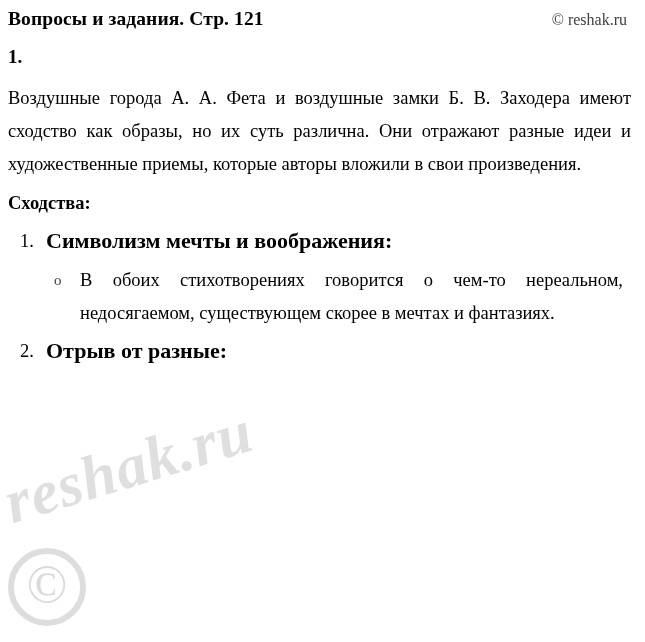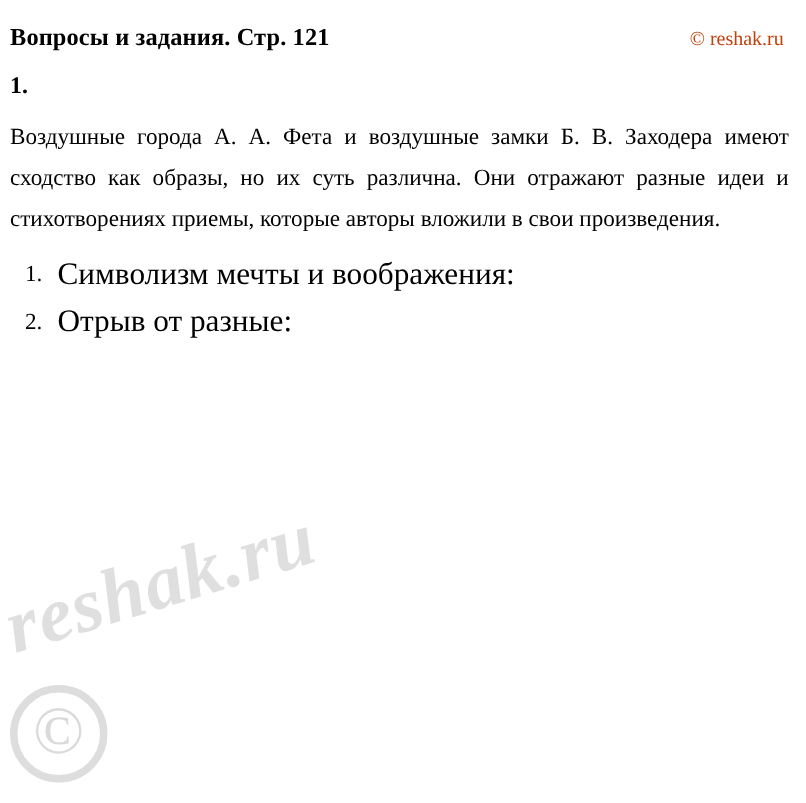--- a/index.html
+++ b/index.html
@@ -14,38 +14,38 @@
     overflow: hidden;
     font-family: "Liberation Serif", "DejaVu Serif", serif;
     color: #000000;
   }
 
   .page {
     position: relative;
     width: 645px;
     height: 642px;
     box-sizing: border-box;
-    padding: 20px 8px 0 8px;
+    padding: 8px 8px 0 8px;
   }
 
   
   .header-row {
     display: flex;
     align-items: baseline;
     justify-content: space-between;
     margin-bottom: 16px;
   }
   .doc-title {
     font-size: 19.5px;
     font-weight: bold;
     letter-spacing: .1px;
   }
   .watermark-link {
     font-size: 16px;
-    color: #c2410c;
+    color: #404040;
     white-space: nowrap;
     padding-right: 10px;
   }
 
   
   .qnum {
     font-size: 19px;
     font-weight: bold;
     margin: 2px 0 14px 0;
   }
@@ -68,22 +68,22 @@
     padding-left: 38px;
     list-style: none;
     counter-reset: itemcount;
   }
   ol.num-list > li {
     counter-increment: itemcount;
     position: relative;
     margin-bottom: 6px;
   }
   ol.num-list > li > .li-head {
-    font-size: 25px;
-    font-weight: normal;
+    font-size: 22px;
+    font-weight: bold;
     line-height: 30px;
     position: relative;
   }
   ol.num-list > li > .li-head::before {
     content: counter(itemcount) ".";
     position: absolute;
     left: -26px;
     font-weight: normal;
     font-size: 18.5px;
   }
@@ -157,27 +157,29 @@
 
 <div class="page">
 
   <div class="header-row">
     <div class="doc-title">Вопросы и задания. Стр. 121</div>
     <div class="watermark-link">© reshak.ru</div>
   </div>
 
   <div class="qnum">1.</div>
 
-  <p class="body-text">Воздушные города А. А. Фета и воздушные замки Б. В. Заходера имеют сходство как образы, но их суть различна. Они отражают разные идеи и стихотворениях приемы, которые авторы вложили в свои произведения.</p>
+  <p class="body-text">Воздушные города А. А. Фета и воздушные замки Б. В. Заходера имеют сходство как образы, но их суть различна. Они отражают разные идеи и художественные приемы, которые авторы вложили в свои произведения.</p>
 
+  <div class="subhead">Сходства:</div>
 
   <ol class="num-list">
     <li>
       <div class="li-head">Символизм мечты и воображения:</div>
       <ul class="sub-list">
+        <li>В обоих стихотворениях говорится о чем-то нереальном, недосягаемом, существующем скорее в мечтах и фантазиях.</li>
       </ul>
     </li>
     <li>
       <div class="li-head">Отрыв от разные:</div>
     </li>
   </ol>
 
   <div class="wm wm-text">reshak.ru</div>
   <div class="wm wm-circle"></div>
   <div class="wm wm-c">©</div>

